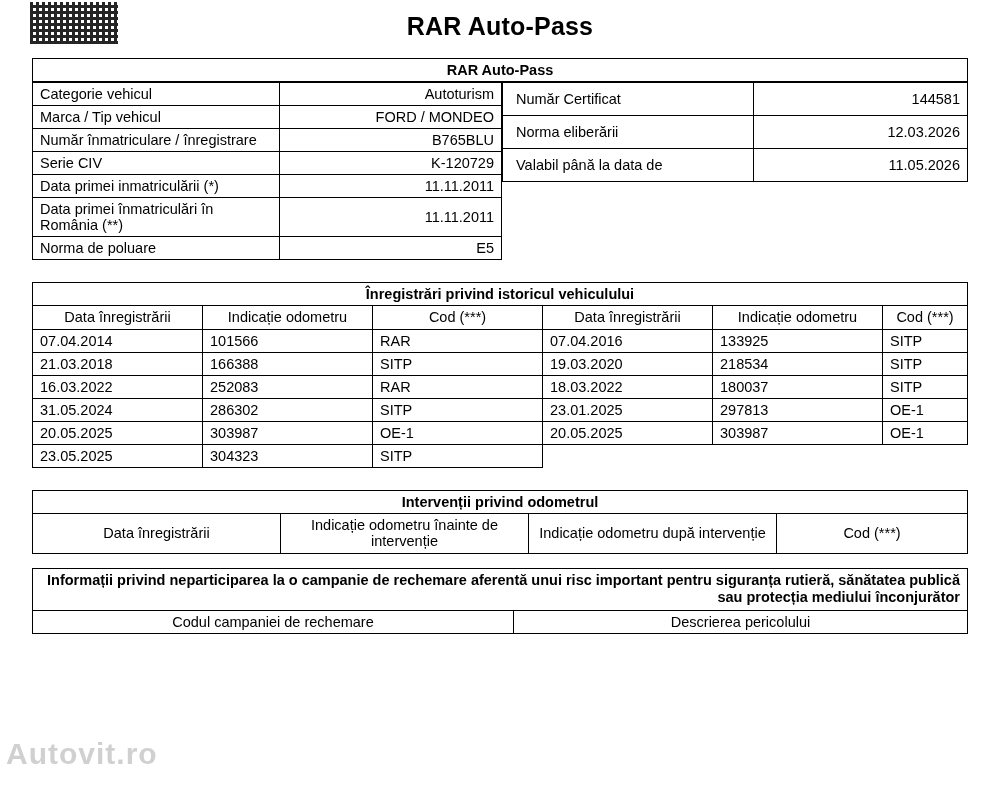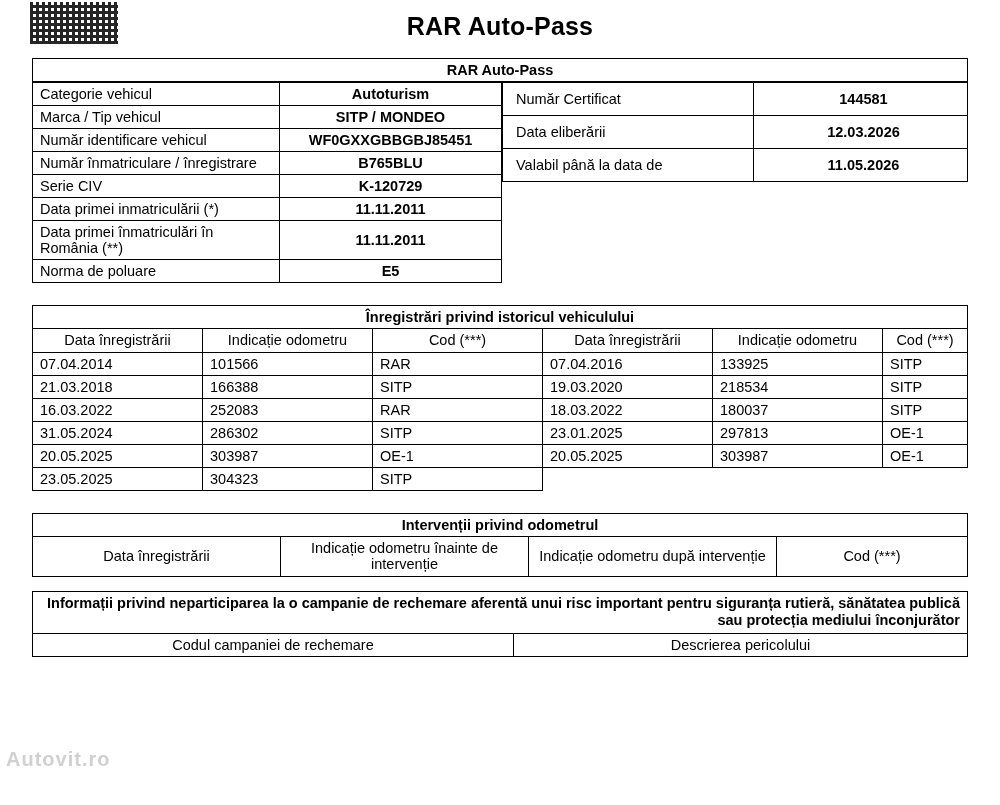--- a/index.html
+++ b/index.html
@@ -64,21 +64,21 @@
     vertical-align: middle;
     background: #fff;
   }
   .band {
     text-align: center;
     font-weight: bold;
     font-size: 16.5px;
     padding: 4px 6px;
   }
   .lbl { text-align: left; }
-  .val { text-align: center; font-weight: bold; }
+  .val { text-align: right; font-weight: normal; }
   .hdr {
     text-align: center;
     font-weight: normal;
     font-size: 15px;
     padding: 8px 4px;
     line-height: 1.15;
   }
   .cell { text-align: left; font-size: 15px; padding: 5px 8px; }
 
   .spacer-lg { height: 22px; }
@@ -97,21 +97,21 @@
     text-align: right;
     font-weight: bold;
     font-size: 16.5px;
     line-height: 1.2;
     padding: 5px 10px;
   }
   .watermark {
     position: absolute;
     left: 6px;
     bottom: 2px;
-    font-size: 20px;
+    font-size: 30px;
     font-weight: bold;
     color: rgba(120,120,120,0.35);
     letter-spacing: 1px;
     font-family: "Liberation Sans", sans-serif;
     pointer-events: none;
   }
 </style>
 </head>
 <body>
 
@@ -136,25 +136,21 @@
 
     <div class="identity-left">
       <table class="grid">
         <tbody>
             <tr>
           <td class="lbl" style="width:232px">Categorie vehicul</td>
           <td class="val">Autoturism</td>
         </tr>
         <tr>
           <td class="lbl">Marca / Tip vehicul</td>
-          <td class="val">SITP / MONDEO</td>
-        </tr>
-        <tr>
-          <td class="lbl">Număr identificare vehicul</td>
-          <td class="val">WF0GXXGBBGBJ85451</td>
+          <td class="val">FORD / MONDEO</td>
         </tr>
         <tr>
           <td class="lbl">Număr înmatriculare / înregistrare</td>
           <td class="val">B765BLU</td>
         </tr>
         <tr>
           <td class="lbl">Serie CIV</td>
           <td class="val">K-120729</td>
         </tr>
         <tr>
@@ -174,21 +170,21 @@
     </div>
 
     <div class="identity-right">
       <table class="grid">
         <tbody>
             <tr>
           <td class="lbl" style="width:230px">Număr Certificat</td>
           <td class="val">144581</td>
         </tr>
         <tr>
-          <td class="lbl">Data eliberării</td>
+          <td class="lbl">Norma eliberării</td>
           <td class="val">12.03.2026</td>
         </tr>
         <tr>
           <td class="lbl">Valabil până la data de</td>
           <td class="val">11.05.2026</td>
         </tr>
       </tbody>
         </table>
     </div>
   </div>

